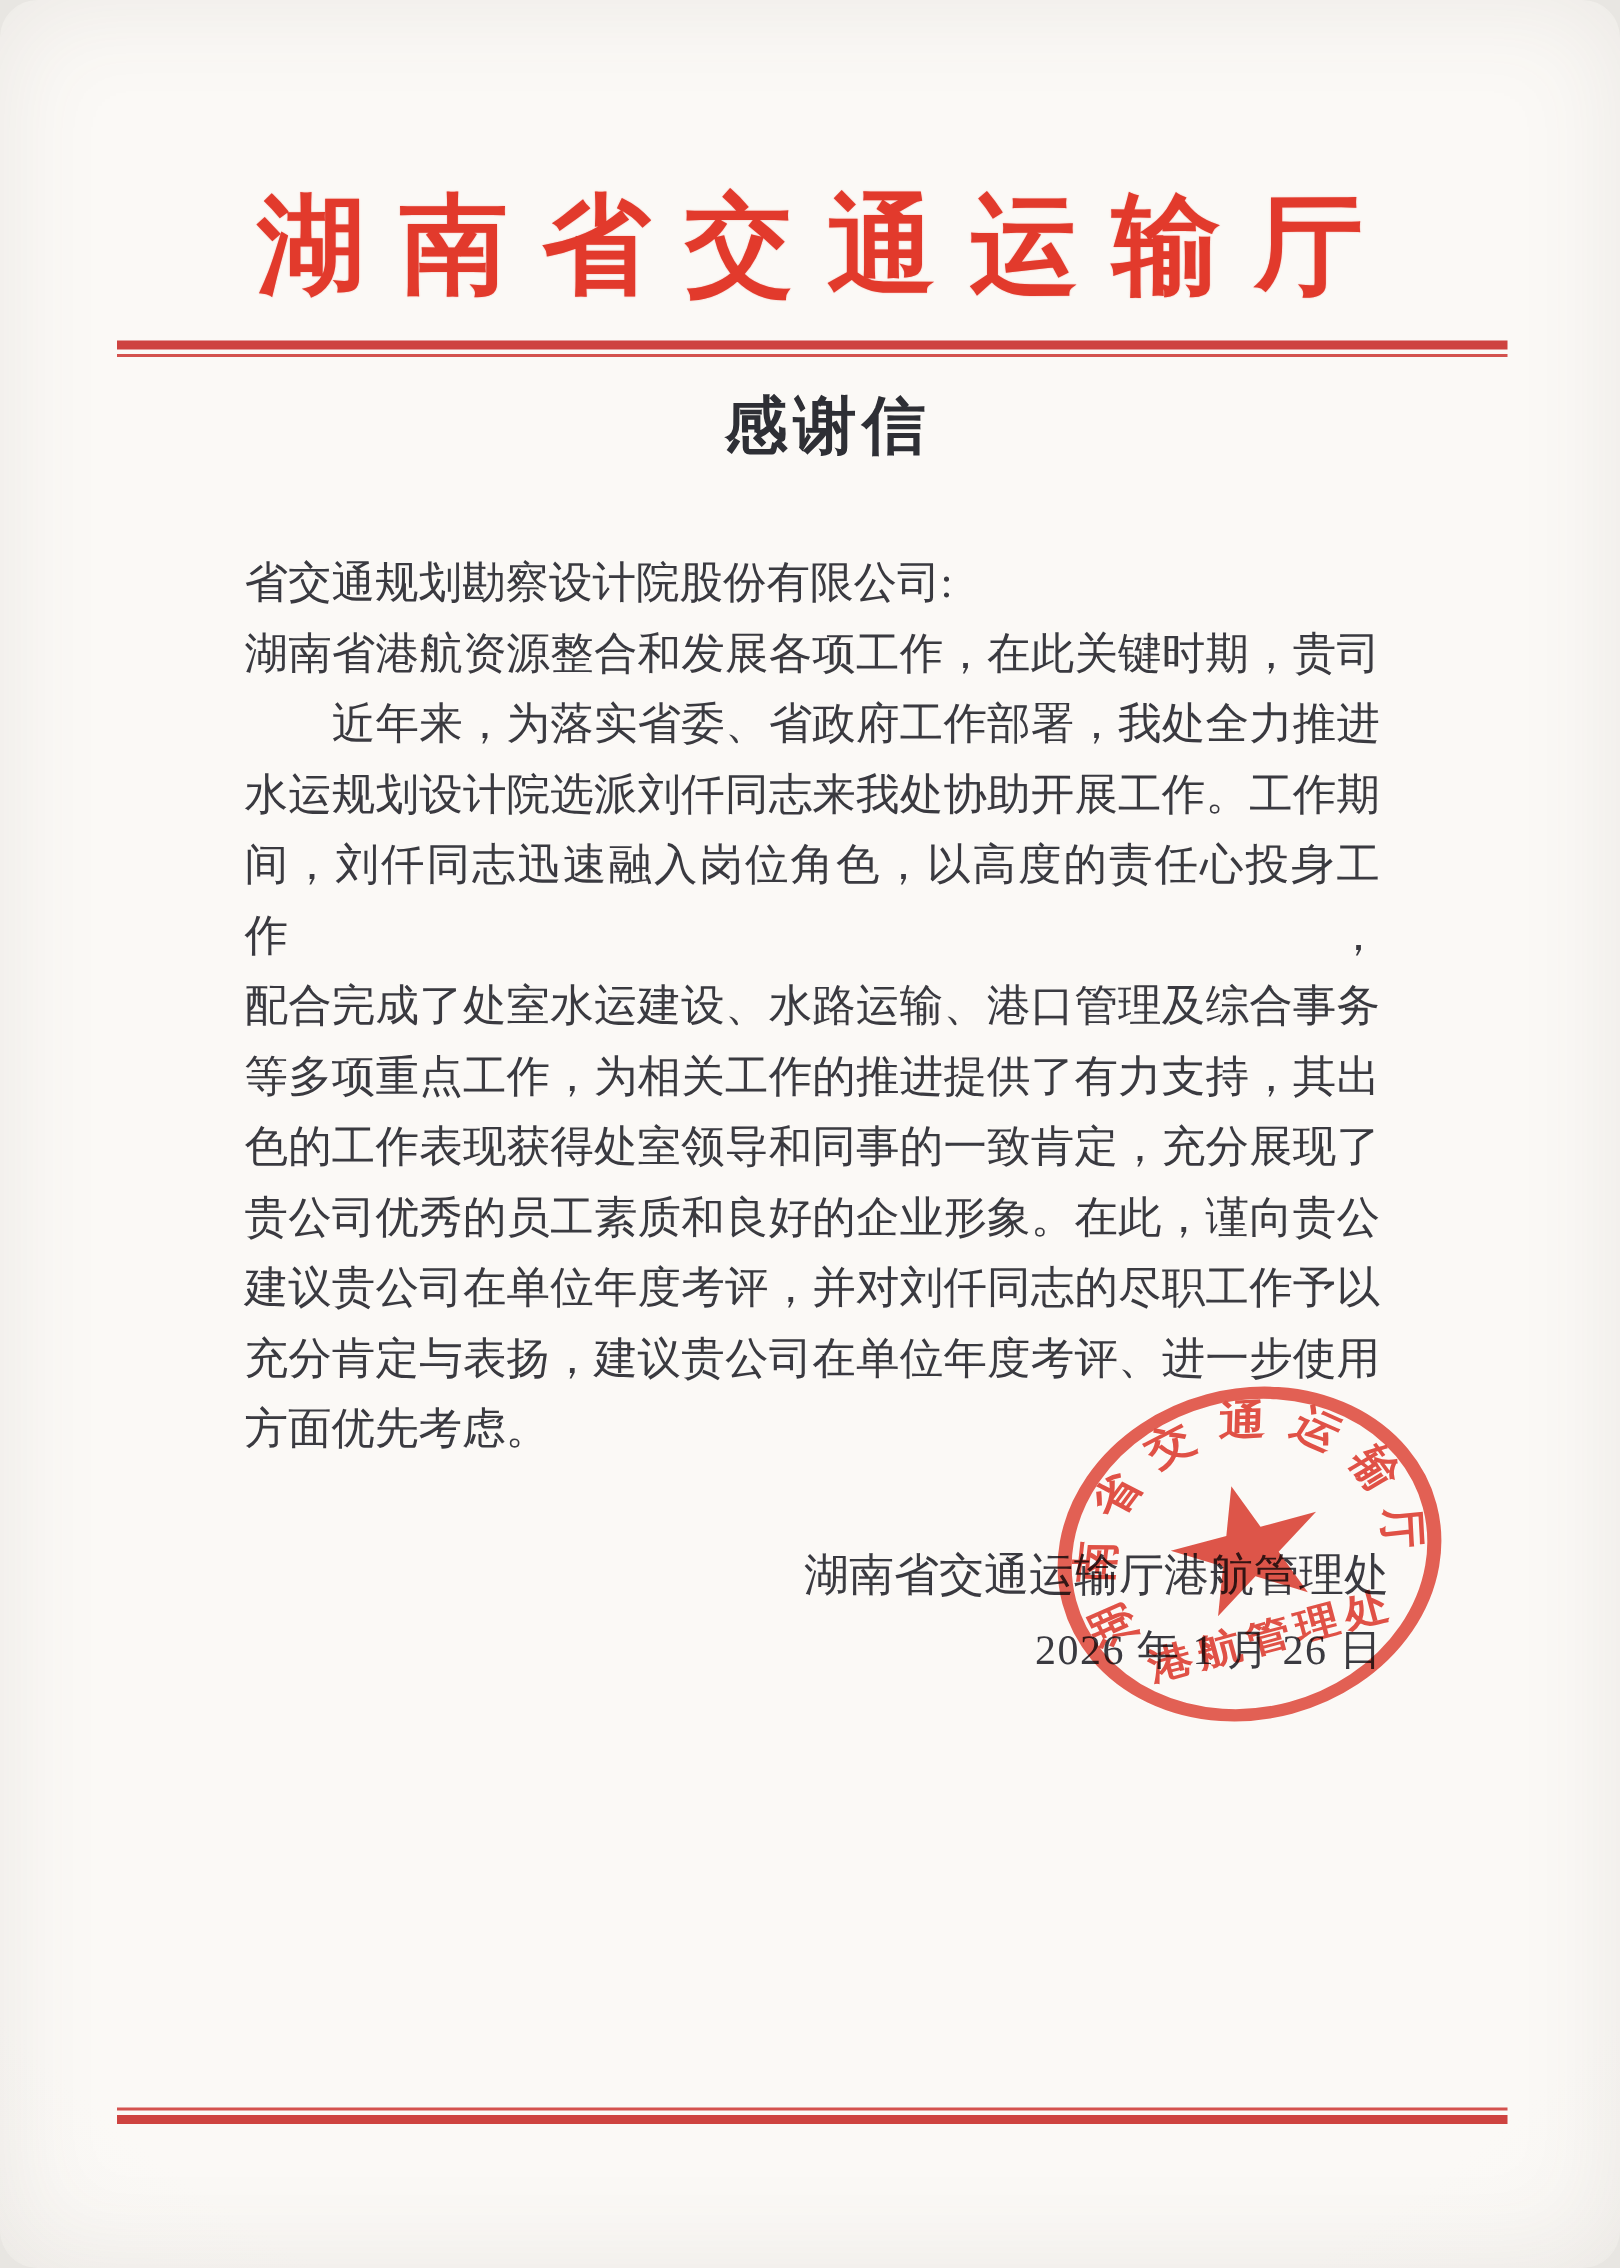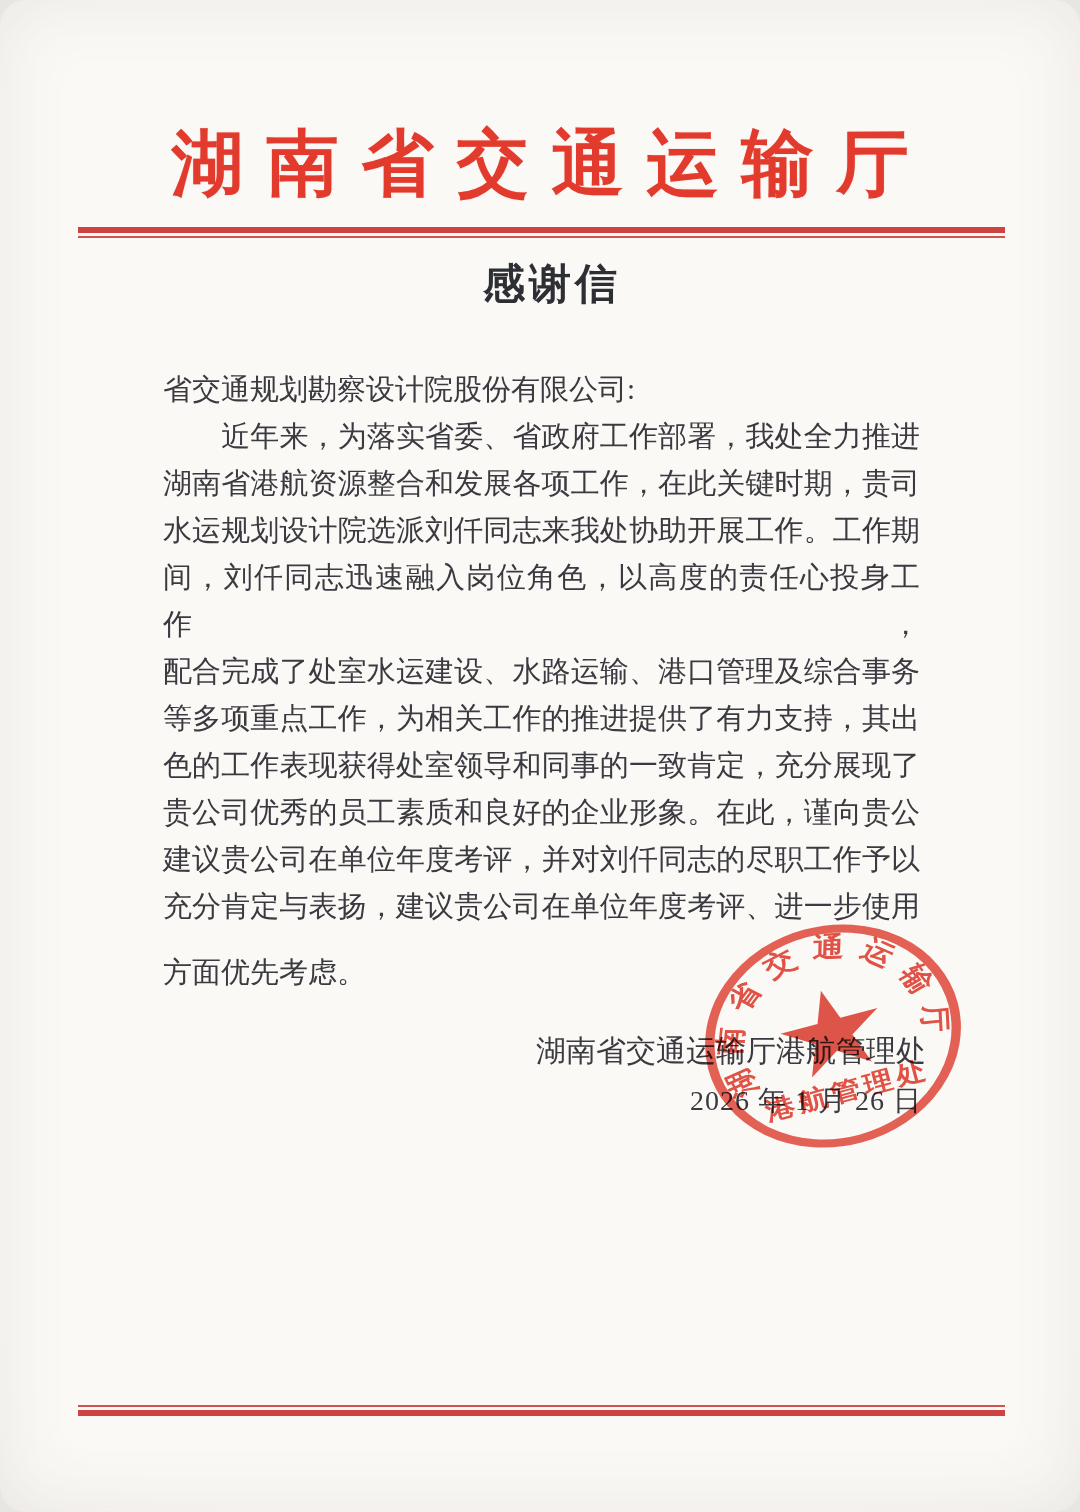--- a/index.html
+++ b/index.html
@@ -41,21 +41,21 @@
   .letter-body{
     position:absolute;left:163px;top:366px;width:757px;
     font-size:29px;line-height:47px;color:#3a3a40;
   }
   .salutation{white-space:nowrap;}
   .para-line{
     text-align:justify;
     text-align-last:justify;
     text-justify:inter-ideograph;
   }
-  .para-line:last-child{text-align-last:left;margin-top:19px;}
+  .para-line:last-child{text-align-last:left;}
   
   .sign-block{
     position:absolute;left:536px;top:1026px;width:386px;
     color:#3a3a40;line-height:50px;
   }
   .sign-org{font-size:30px;white-space:nowrap;}
   .sign-date{font-size:28px;text-align:right;letter-spacing:1px;}
   
   .stamp{
     position:absolute;left:696px;top:919px;
@@ -81,22 +81,22 @@
     <div class="thick"></div>
     <div class="gap"></div>
     <div class="thin"></div>
   </div>
 
   <div class="doc-title">感谢信</div>
 
   <div class="letter-body">
     <div class="salutation">省交通规划勘察设计院股份有限公司:</div>
     <div>
+        <div class="para-line">湖南省港航资源整合和发展各项工作，在此关键时期，贵司</div>
         <div class="para-line">　　近年来，为落实省委、省政府工作部署，我处全力推进</div>
-        <div class="para-line">湖南省港航资源整合和发展各项工作，在此关键时期，贵司</div>
         <div class="para-line">水运规划设计院选派刘仟同志来我处协助开展工作。工作期</div>
         <div class="para-line">间，刘仟同志迅速融入岗位角色，以高度的责任心投身工作，</div>
         <div class="para-line">配合完成了处室水运建设、水路运输、港口管理及综合事务</div>
         <div class="para-line">等多项重点工作，为相关工作的推进提供了有力支持，其出</div>
         <div class="para-line">色的工作表现获得处室领导和同事的一致肯定，充分展现了</div>
         <div class="para-line">贵公司优秀的员工素质和良好的企业形象。在此，谨向贵公</div>
         <div class="para-line">建议贵公司在单位年度考评，并对刘仟同志的尽职工作予以</div>
         <div class="para-line">充分肯定与表扬，建议贵公司在单位年度考评、进一步使用</div>
         <div class="para-line">方面优先考虑。</div>
       </div>

